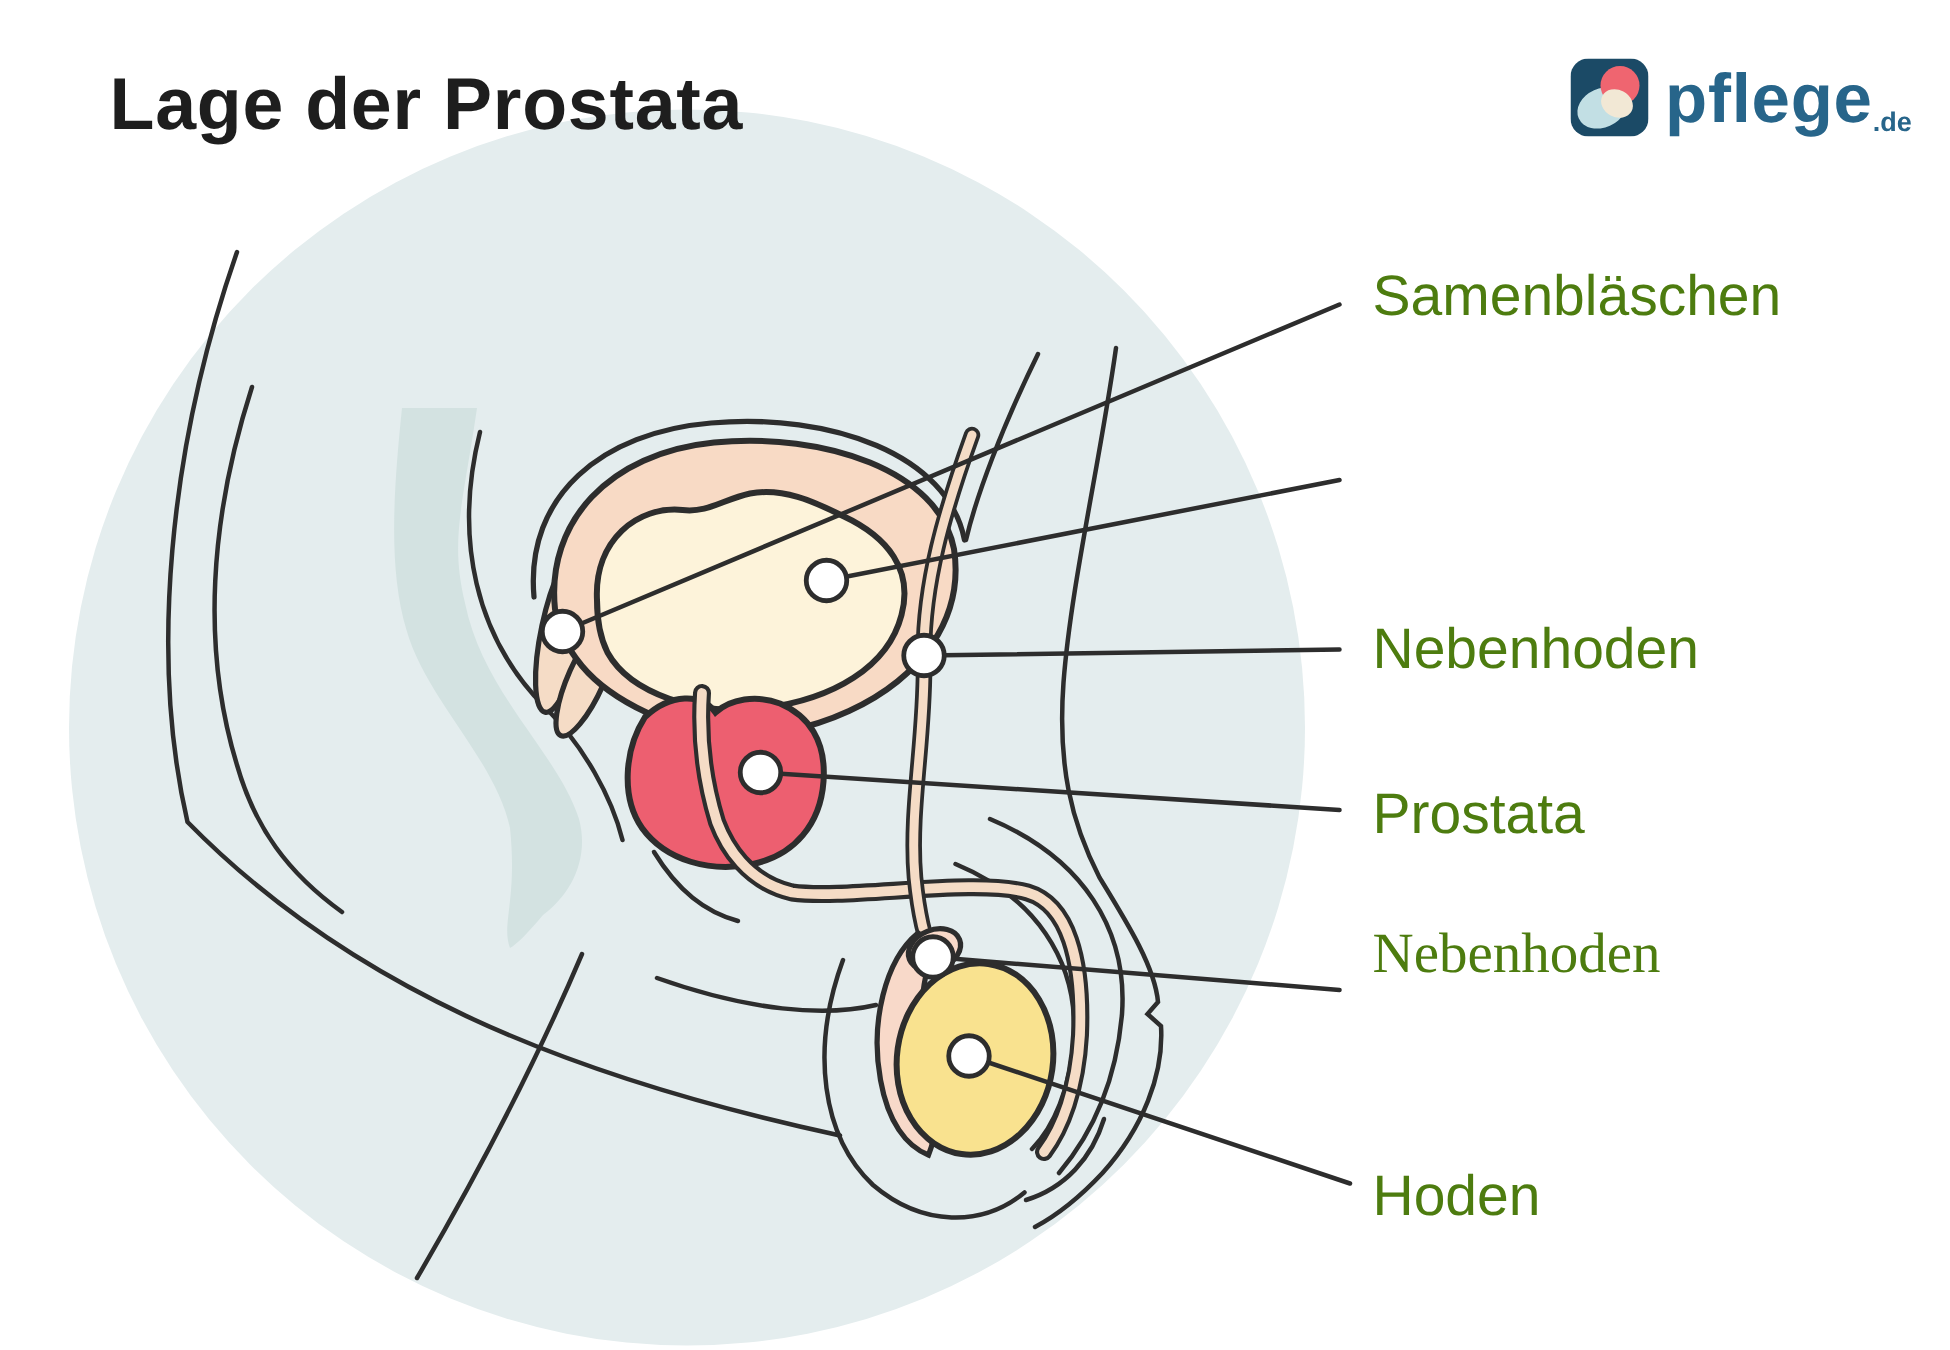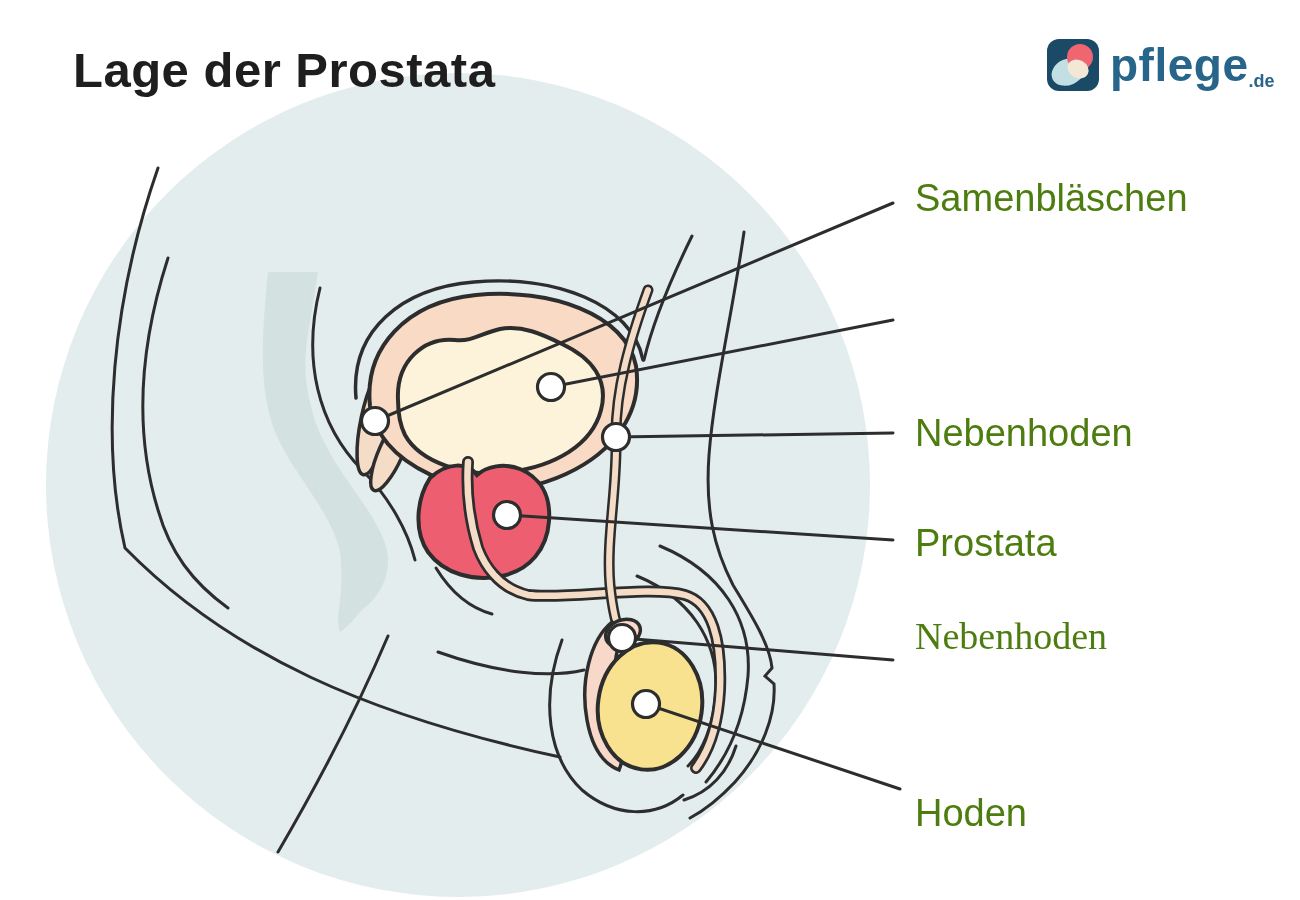--- a/index.html
+++ b/index.html
@@ -136,21 +136,21 @@
       <circle cx="646" cy="704" r="13.5"></circle>
     </g>
   </svg>
 
   <div class="page-title">Lage der Prostata</div>
 
   <div class="anat-label" style="top:174px;">Samenbläschen</div>
   <div class="anat-label" style="top:409px;">Nebenhoden</div>
   <div class="anat-label" style="top:519px;">Prostata</div>
   <div class="anat-label" style="top:612px;font-family:Liberation Serif, serif;">Nebenhoden</div>
-  <div class="anat-label" style="top:774px;margin-top:15px;">Hoden</div>
+  <div class="anat-label" style="top:774px;">Hoden</div>
 
   <div class="logo">
     <svg class="logo-mark" viewBox="0 0 52 52">
       <rect x="0" y="0" width="52" height="52" rx="12" fill="#1b4a66"></rect>
       <ellipse cx="21" cy="33" rx="17" ry="13" transform="rotate(-24 21 33)" fill="#c2dfe4"></ellipse>
       <circle cx="33" cy="18" r="13" fill="#ef6570"></circle>
       <ellipse cx="31" cy="30" rx="11" ry="9" transform="rotate(28 31 30)" fill="#f2e8d5"></ellipse>
     </svg>
     <span class="logo-word">
       <span class="logo-brand">pflege</span>

